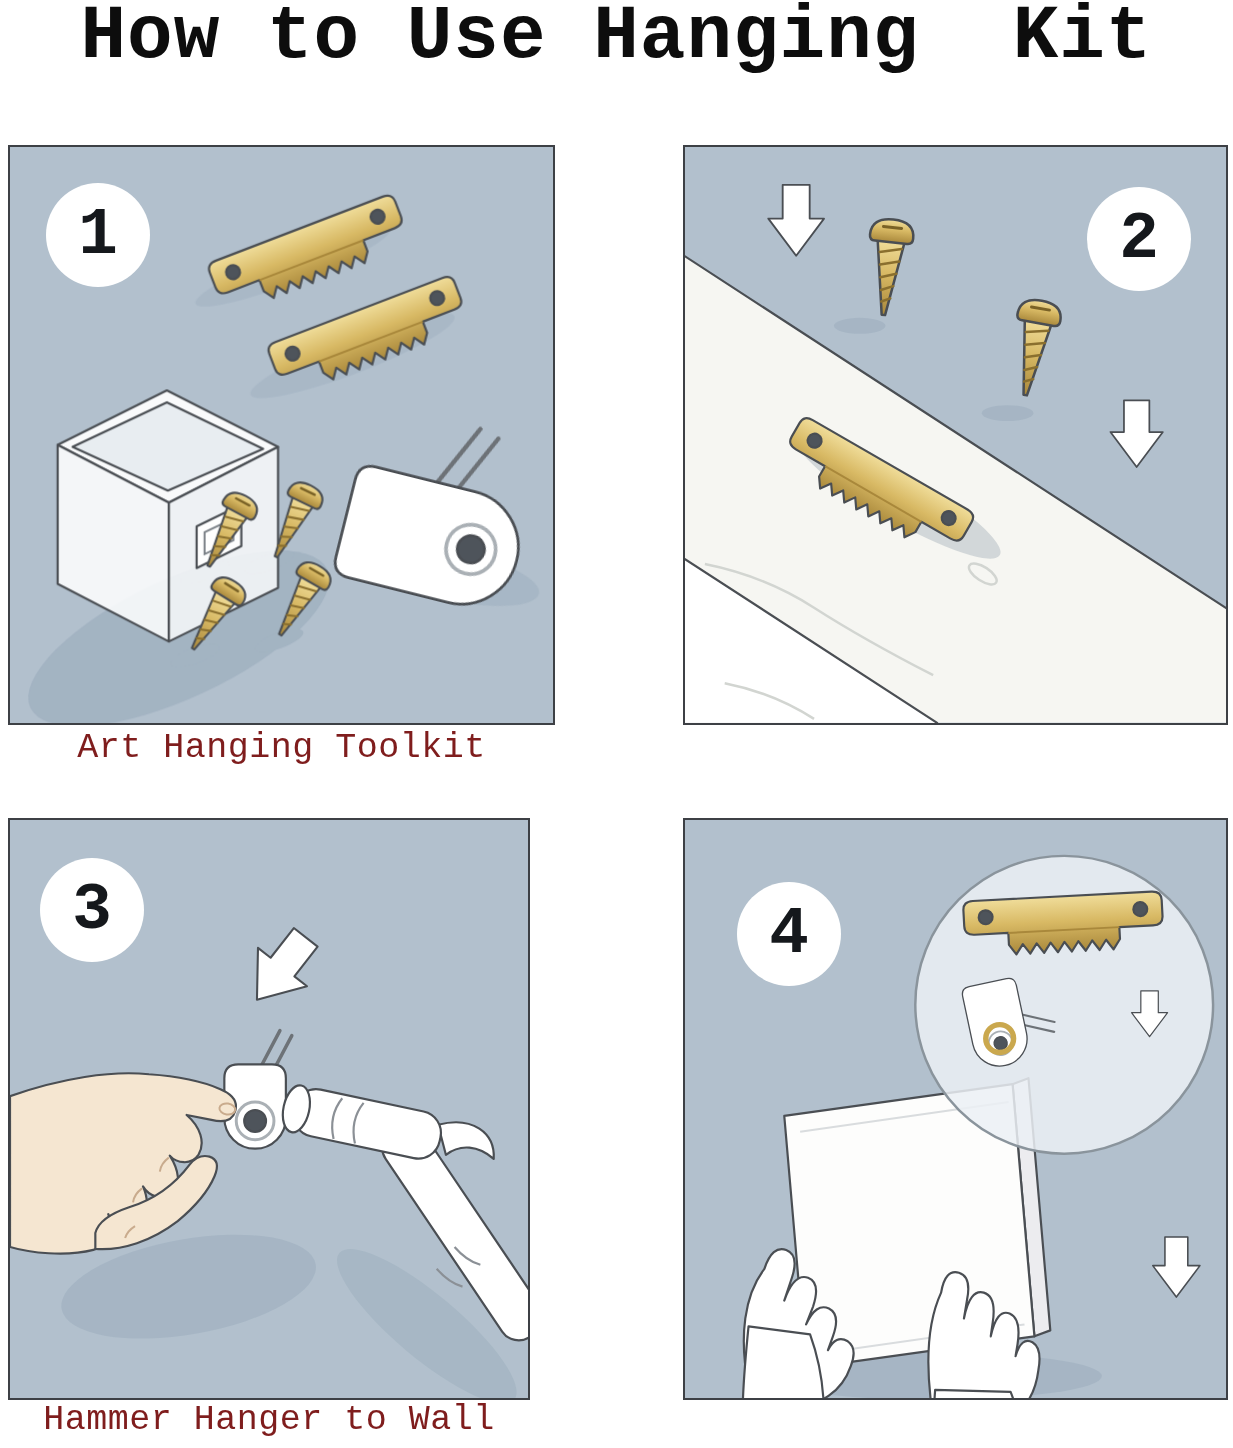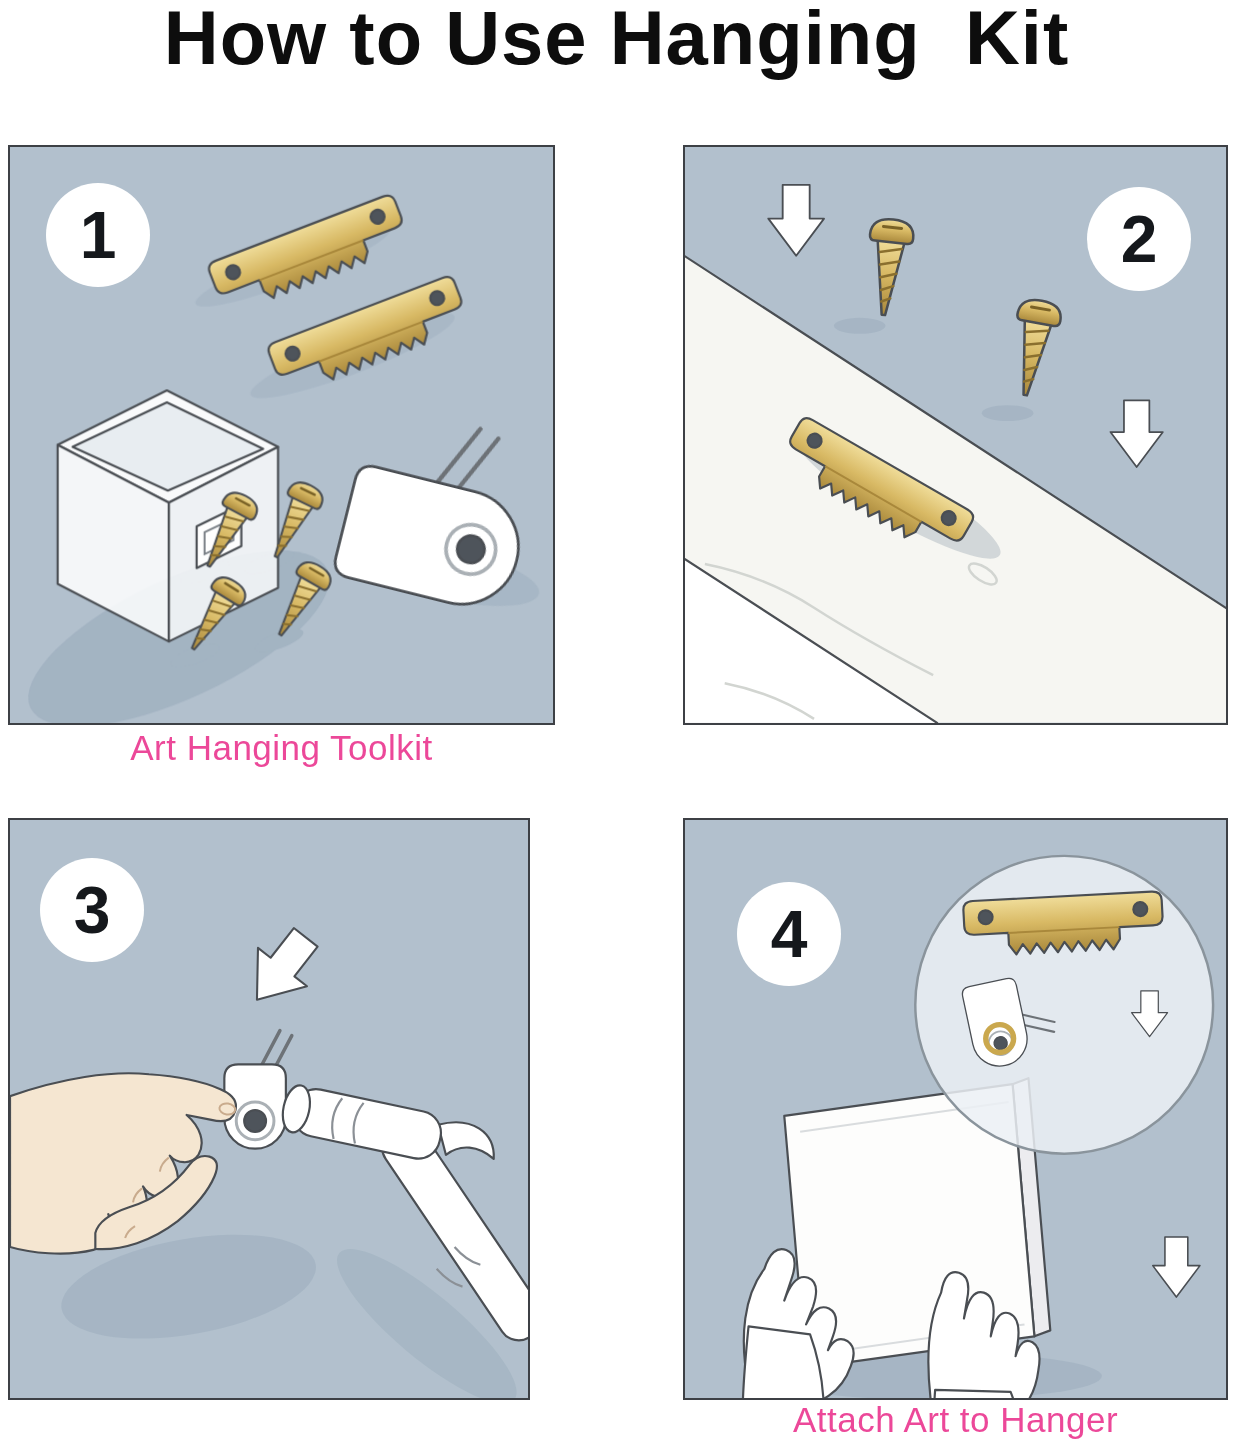--- a/index.html
+++ b/index.html
@@ -1,37 +1,37 @@
 <!DOCTYPE html>
 <html style="--panel-bg: #b2c0cd; --panel-border: #3d4045; --gold: #d8ba64; --gold-dark: #a8873a; --outline: #4a4e53; --skin: #f5e6d1; --shadow: #97a9ba; --title-color: #0d0d0d;"><head>
 <meta charset="utf-8">
 <style>
   html,body { margin:0; padding:0; background:#ffffff; }
   .page {
     position:relative; width:1233px; height:1448px; background:#ffffff;
-    font-family:Liberation Sans, sans-serif; overflow:hidden;
+    font-family:Liberation Mono, monospace; overflow:hidden;
   }
   .title {
     position:absolute; left:0; top:-6px; width:100%; margin:0;
     text-align:center; font-size:76px; font-weight:700; letter-spacing:1px;
     color:var(--title-color); white-space:pre-wrap;
   }
   .panel {
     position:absolute; background:var(--panel-bg);
     border:2px solid var(--panel-border); box-sizing:border-box;
   }
   .panel svg { display:block; width:100%; height:100%; }
   .badge {
     position:absolute; width:104px; height:104px; border-radius:50%;
     background:#ffffff; display:flex; align-items:center; justify-content:center;
     font-size:66px; font-weight:700; color:#15181c;
   }
   .caption {
     position:absolute; text-align:center; font-size:35px; font-weight:400;
-    letter-spacing:0.5px; color:#ec4899;
+    letter-spacing:0.5px; color:#7f1d1d;
   }
   svg .st { stroke:var(--outline); stroke-width:2.2; stroke-linejoin:round; stroke-linecap:round; }
   svg .wf { fill:#ffffff; }
   svg .sh { fill:var(--shadow); }
 </style>
 </head>
 <body>
 
 <svg style="position:absolute;width:0;height:0" aria-hidden="true">
   <defs>
@@ -159,20 +159,21 @@
           <ellipse class="st wf" cx="287" cy="306" rx="13" ry="24"></ellipse>
           <path d="M330,286 q-10,20 0,42 M352,286 q-10,20 0,42" stroke="#8b9096" fill="none" stroke-width="2.2"></path>
         </g>
       </g>
       <use href="#def-arrow" transform="translate(298,118) rotate(38) scale(0.95)"></use>
     </svg>
     <div class="badge" style="left:30px;top:38px">
       <span>3</span>
     </div>
   </section>
+  <div class="caption" style="left:8px;top:1400px;width:522px">Hammer Hanger to Wall</div>
 
   <section class="panel" style="left:683px;top:818px;width:545px;height:582px">
     <svg viewBox="0 0 545 582">
       <ellipse class="sh" cx="250" cy="560" rx="170" ry="24" opacity="0.45"></ellipse>
       <g>
         <path class="st" fill="#ececef" d="M330,266 L346,260 L368,514 L352,520 Z"></path>
         <path class="st" fill="#fdfdfc" d="M100,298 L330,266 L352,520 L122,552 Z"></path>
         <path d="M116,314 L326,284 M130,538 L342,508" stroke="#d9dcde" stroke-width="2" fill="none"></path>
       </g>
       <g>
@@ -189,15 +190,14 @@
         <use href="#def-hook" transform="translate(332,158) rotate(78) scale(0.6)"></use>
         <circle cx="317" cy="220" r="14" fill="none" stroke="#caa84e" stroke-width="5.5"></circle>
         <use href="#def-arrow" transform="translate(468,172) scale(0.55)"></use>
       </g>
       <use href="#def-arrow" transform="translate(495,420) scale(0.72)"></use>
     </svg>
     <div class="badge" style="left:52px;top:62px">
       <span>4</span>
     </div>
   </section>
-  <div class="caption" style="left:683px;top:1400px;width:545px">Attach Art to Hanger</div>
 
 </div>
 
 </body></html>

